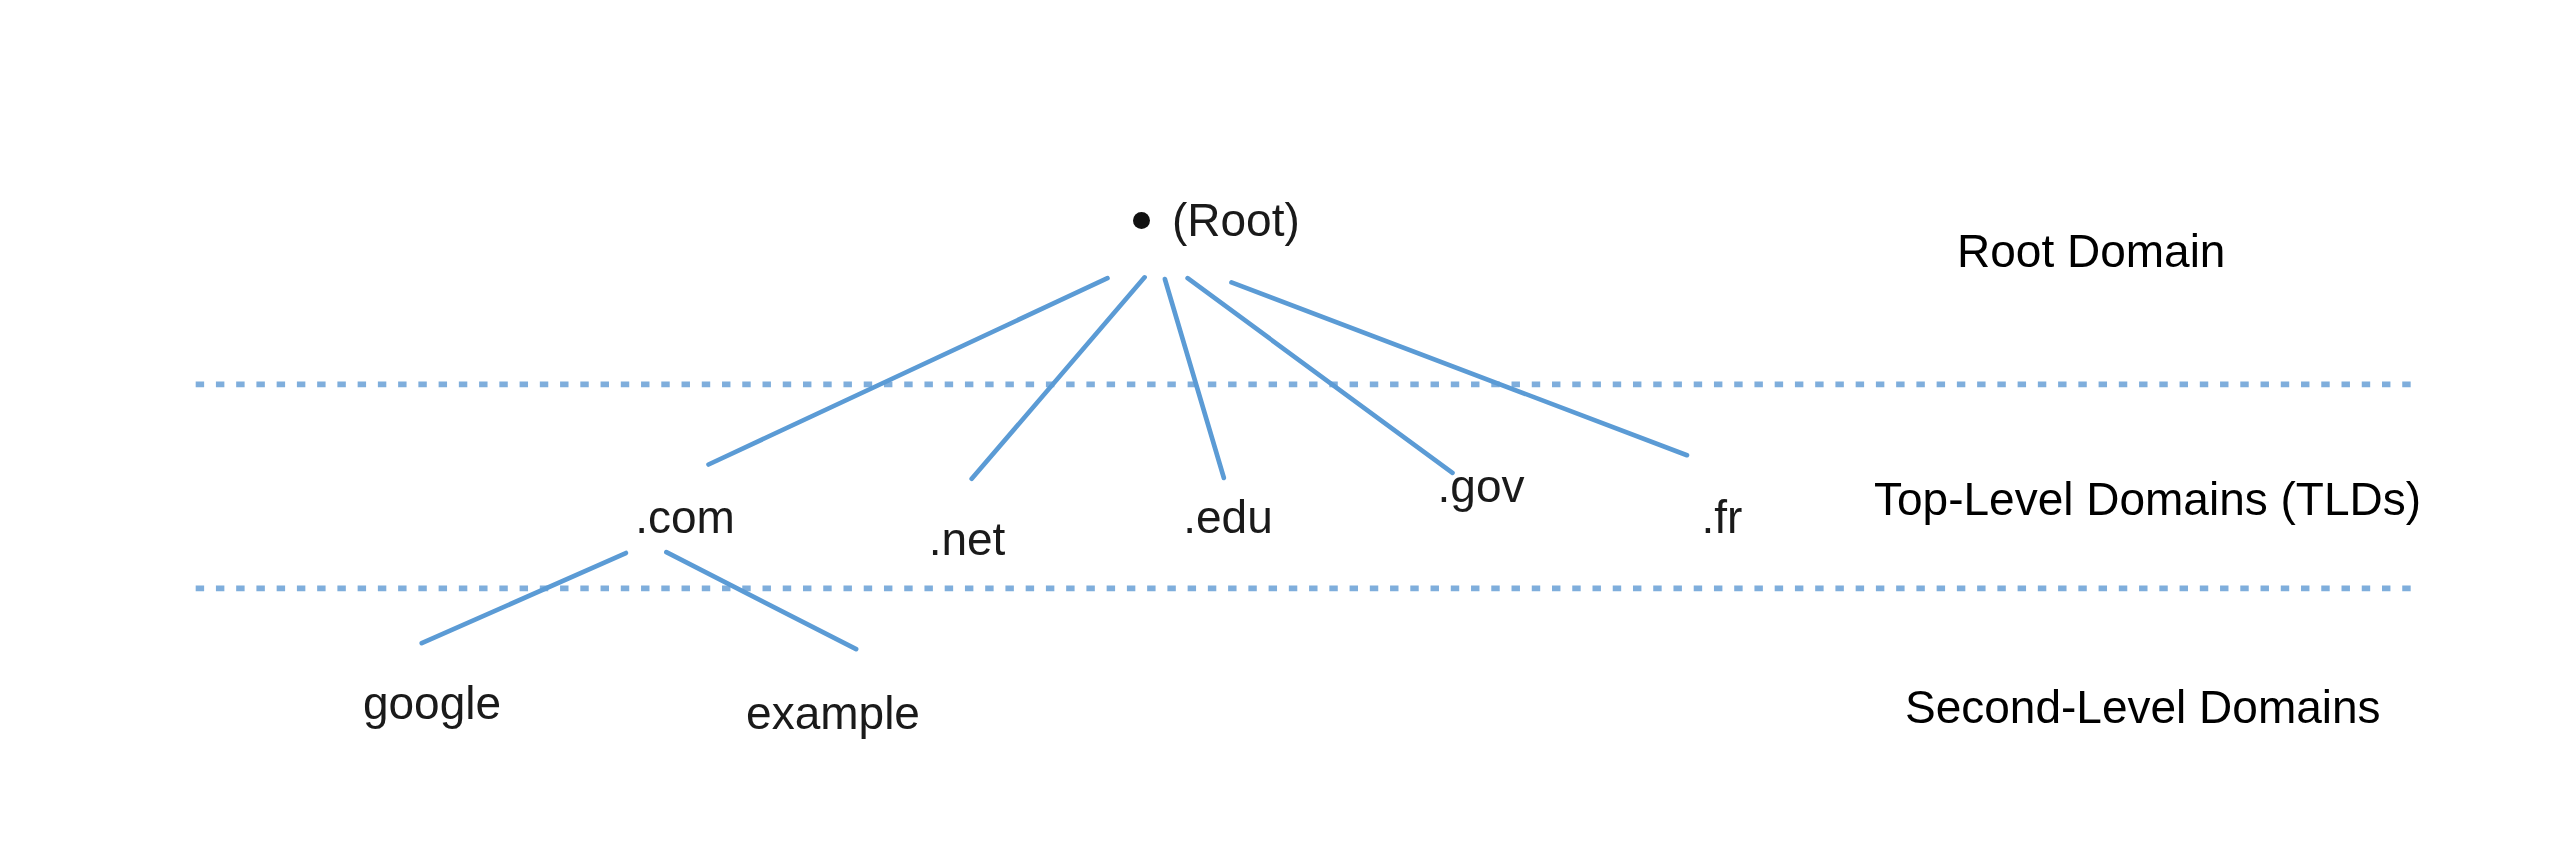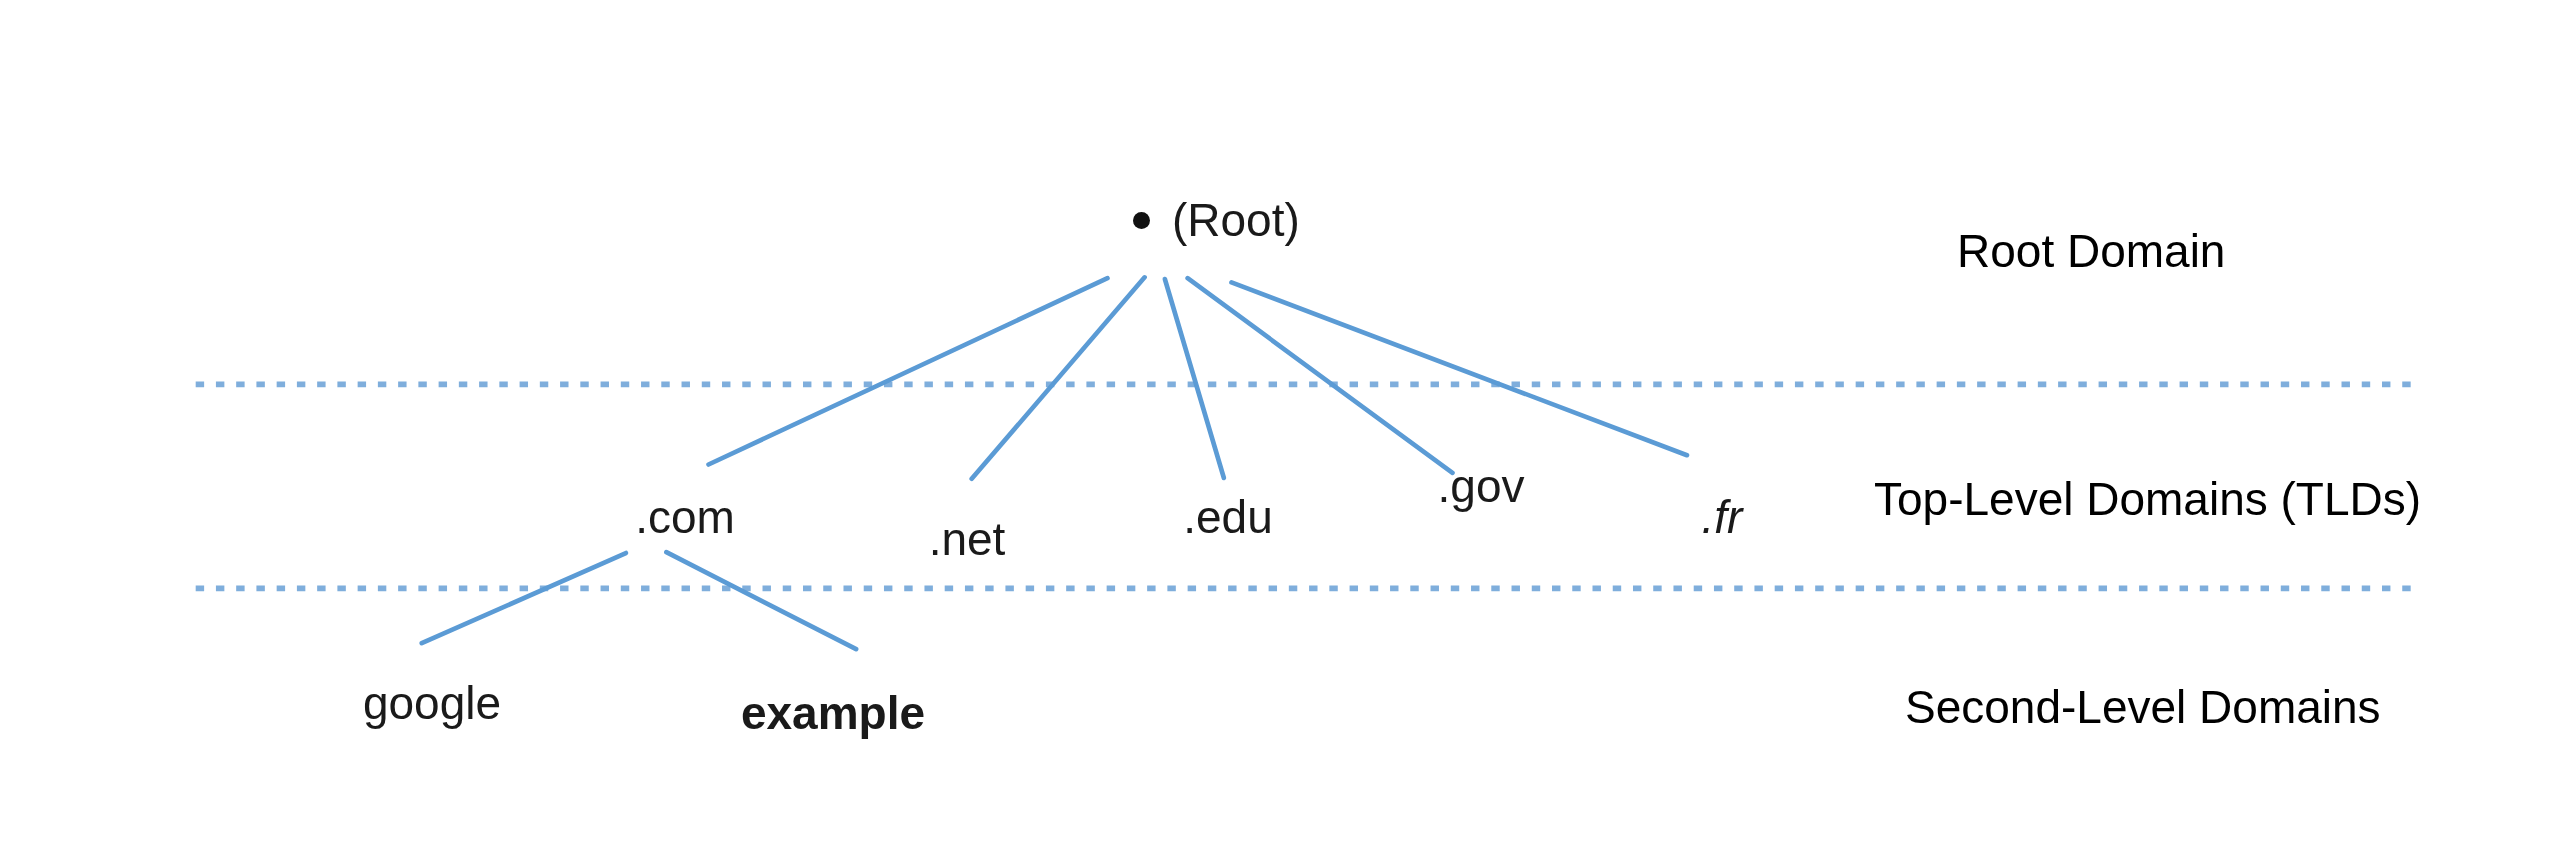--- a/index.html
+++ b/index.html
@@ -89,25 +89,25 @@
   <div class="root-group" id="root-group" style="left: 1133px; top: 220px;">
     <span class="root-dot"></span>
     <span class="root-text">(Root)</span>
   </div>
 
   <div id="tld-layer">
       <div class="node-label" style="left: 685px; top: 517px;">.com</div>
       <div class="node-label" style="left: 967px; top: 539px;">.net</div>
       <div class="node-label" style="left: 1228px; top: 517px;">.edu</div>
       <div class="node-label" style="left: 1481px; top: 486px;">.gov</div>
-      <div class="node-label" style="left: 1722px; top: 517px; font-style: italic;">.fr</div>
+      <div class="node-label" style="left: 1722px; top: 517px;">.fr</div>
     </div>
   <div id="sld-layer">
       <div class="node-label" style="left: 432px; top: 703px; text-align: center;">google</div>
-      <div class="node-label" style="left: 833px; top: 713px; font-weight: bold;">example</div>
+      <div class="node-label" style="left: 833px; top: 713px;">example</div>
     </div>
   <div id="tier-layer">
       <div class="tier-label" style="left: 1957px; top: 251px;">Root Domain</div>
       <div class="tier-label" style="left: 1874px; top: 499px;">Top-Level Domains (TLDs)</div>
       <div class="tier-label" style="left: 1905px; top: 707px;">Second-Level Domains</div>
     </div>
 
 </div>
 
 

